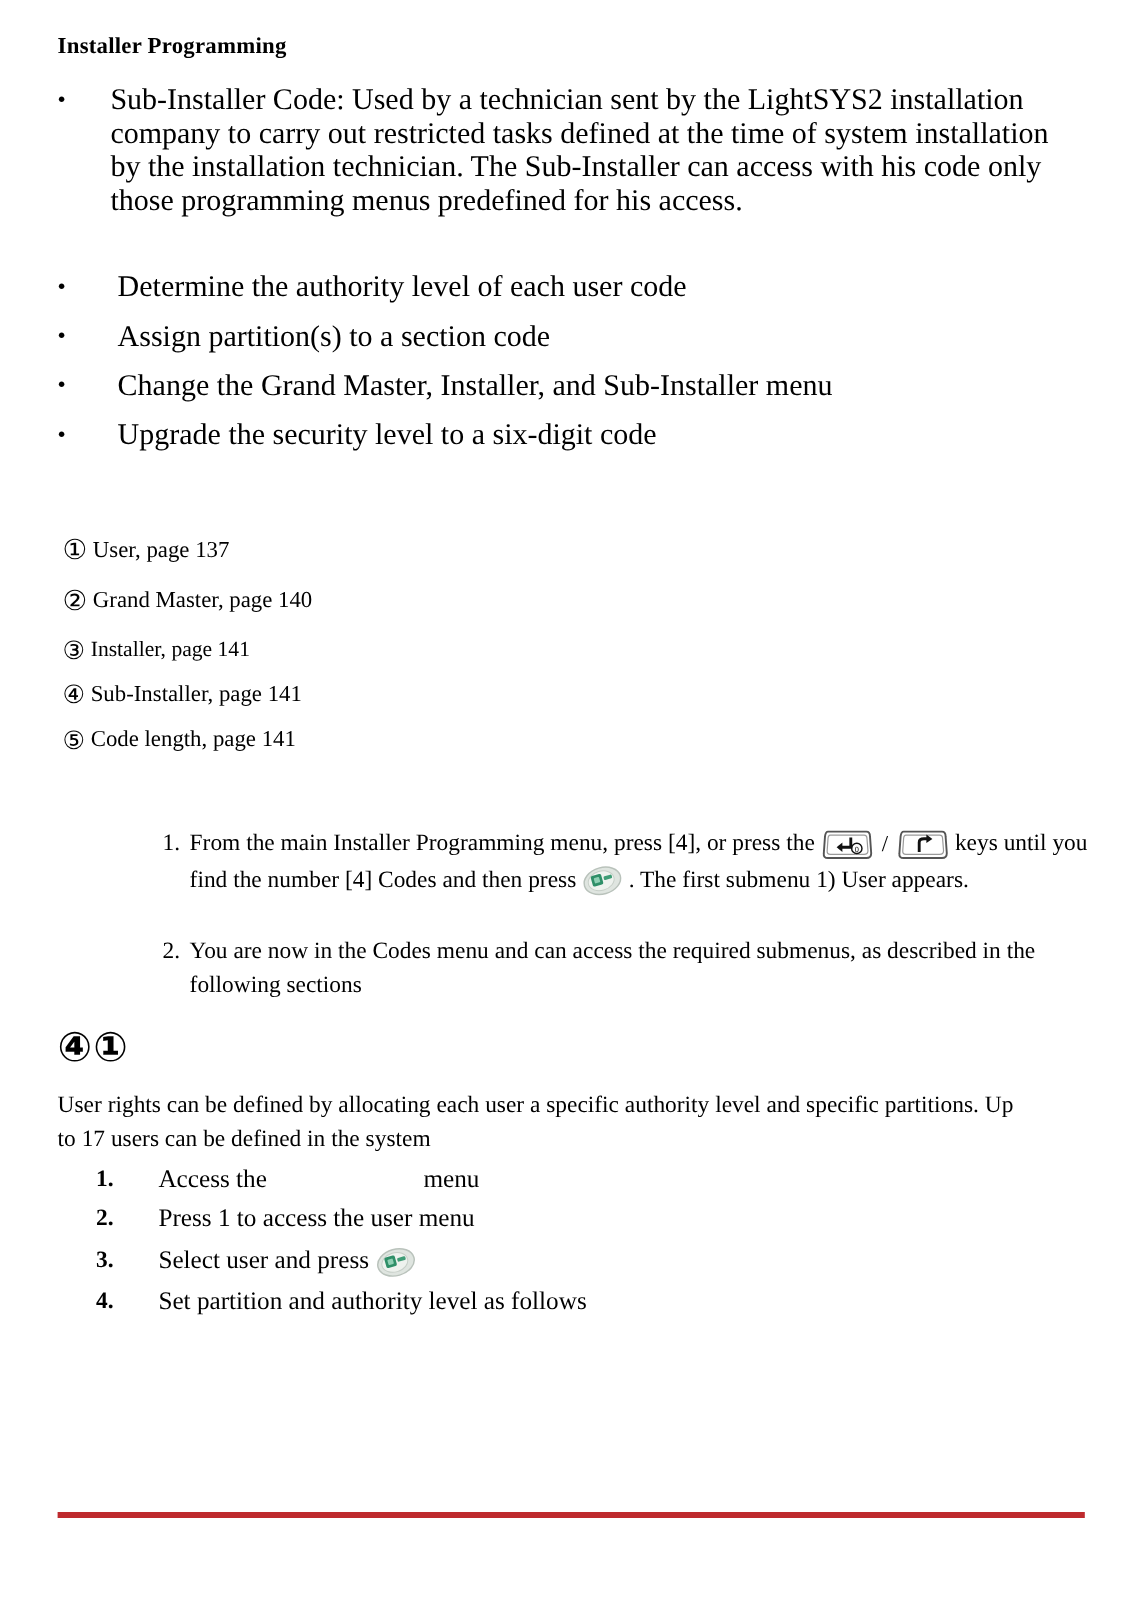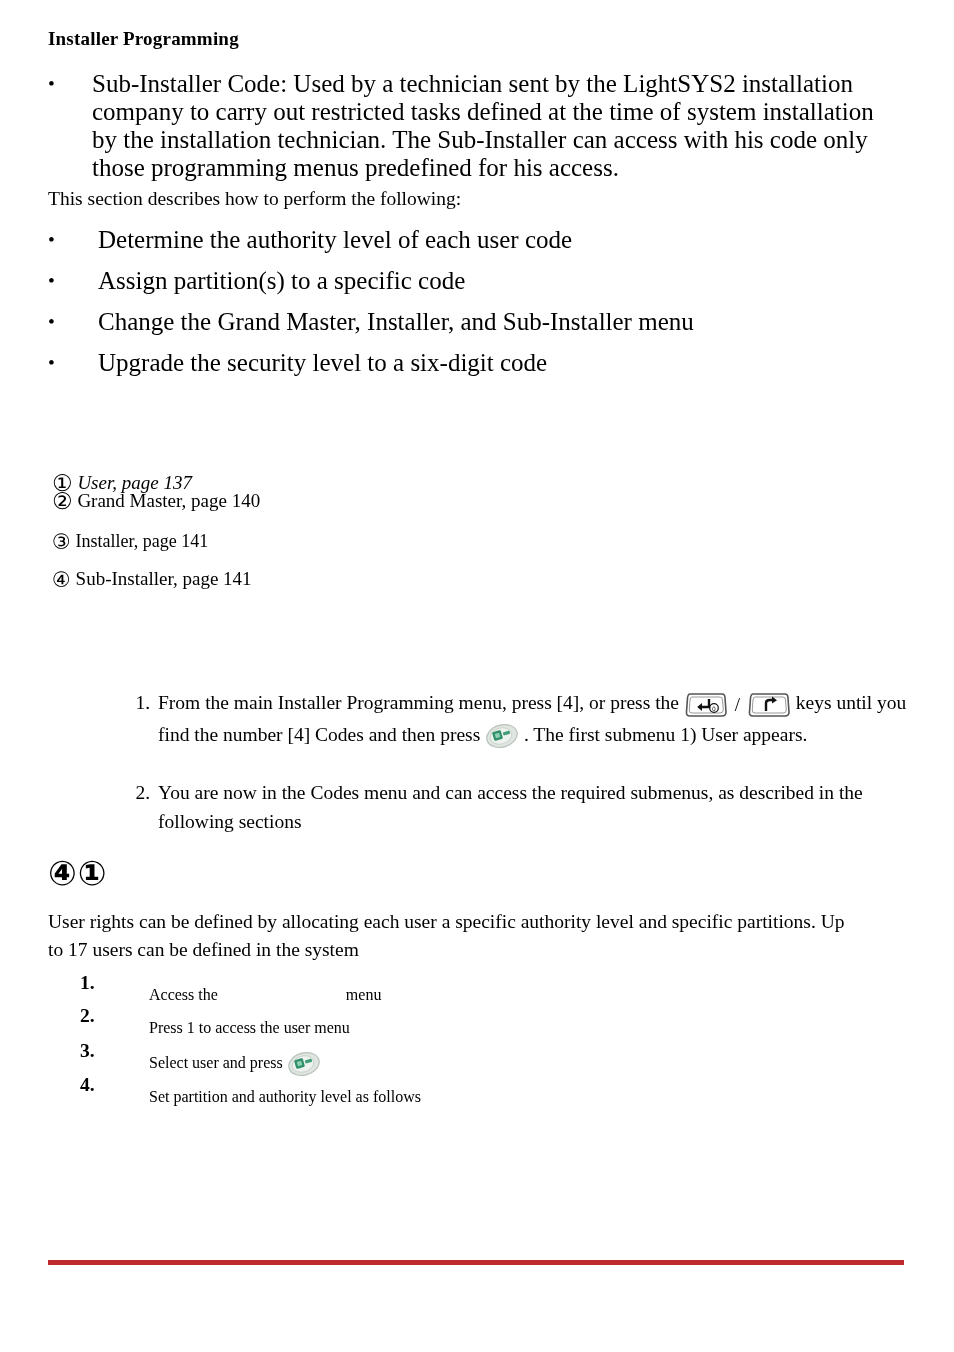--- a/index.html
+++ b/index.html
@@ -141,23 +141,22 @@
     left: 0;
     top: 0;
     width: 30px;
     text-align: left;
     font-weight: bold;
     font-size: 19.5px;
   }
   .fnum-body {
     position: absolute;
     left: 52px;
-    top: 12px;
-    font-size: 16px;
-    margin-left: 17px;
+    top: 0;
+    font-size: 21px;
   }
 
   
   .key-icon {
     display: inline-block;
     vertical-align: middle;
     position: relative;
   }
   .key-icon svg { display: block; }
 
@@ -196,63 +195,66 @@
 
 <div class="page">
 
   <div class="doc-heading">Installer Programming</div>
 
   <div class="bullet-row" style="left:48px; top:70px; width:856px;">
     <span class="bullet-dot">•</span>
     <span class="bullet-text" style="width:806px; left:44px;">Sub-Installer Code: Used by a technician sent by the LightSYS2 installation company to carry out restricted tasks defined at the time of system installation by the installation technician. The Sub-Installer can access with his code only those programming menus predefined for his access.</span>
   </div>
 
-  <div class="para" style="left:48px; top:185px; width:856px;">This section describes how to perform the following:</div>
 
   <div class="bullet-row" style="left:48px; top:226px; width:856px;">
     <span class="bullet-dot">•</span>
     <span class="bullet-text">Determine the authority level of each user code</span>
   </div>
 
   <div class="bullet-row" style="left:48px; top:267px; width:856px;">
     <span class="bullet-dot">•</span>
-    <span class="bullet-text">Assign partition(s) to a specific code</span>
+    <span class="bullet-text">Assign partition(s) to a section code</span>
   </div>
 
   <div class="bullet-row" style="left:48px; top:308px; width:856px;">
     <span class="bullet-dot">•</span>
     <span class="bullet-text">Change the Grand Master, Installer, and Sub-Installer menu</span>
   </div>
 
   <div class="bullet-row" style="left:48px; top:349px; width:856px;">
     <span class="bullet-dot">•</span>
     <span class="bullet-text">Upgrade the security level to a six-digit code</span>
   </div>
 
 
-  <div class="circ-row" style="left:52px; top:470px;font-style:italic;">
+  <div class="circ-row" style="left:52px; top:446px;">
     <span class="circ-glyph">①</span>
     <span class="circ-label">User, page 137</span>
   </div>
 
   <div class="circ-row" style="left:52px; top:488px;">
     <span class="circ-glyph">②</span>
     <span class="circ-label">Grand Master, page 140</span>
   </div>
 
   <div class="circ-row" style="left:52px; top:528px;">
     <span class="circ-glyph" style="font-size:21px;">③</span>
     <span class="circ-label" style="font-size:18px;margin-top:12px;">Installer, page 141</span>
   </div>
 
   <div class="circ-row" style="left:52px; top:566px;">
     <span class="circ-glyph" style="font-size:21px;">④</span>
     <span class="circ-label">Sub-Installer, page 141</span>
   </div>
 
+  <div class="circ-row" style="left:52px; top:604px;">
+    <span class="circ-glyph" style="font-size:21px;">⑤</span>
+    <span class="circ-label">Code length, page 141</span>
+  </div>
 
 
   <div class="num-row" style="left:128px; top:688px; width:790px;">
     <span class="num-marker" style="width:22px;">1.</span>
     <span class="num-body" style="left:30px; width:760px;">
       <span>From the main Installer Programming menu, press [4], or press the</span>
 
       
       <span class="key-icon">
         <svg width="44" height="30" viewBox="0 0 44 30">

